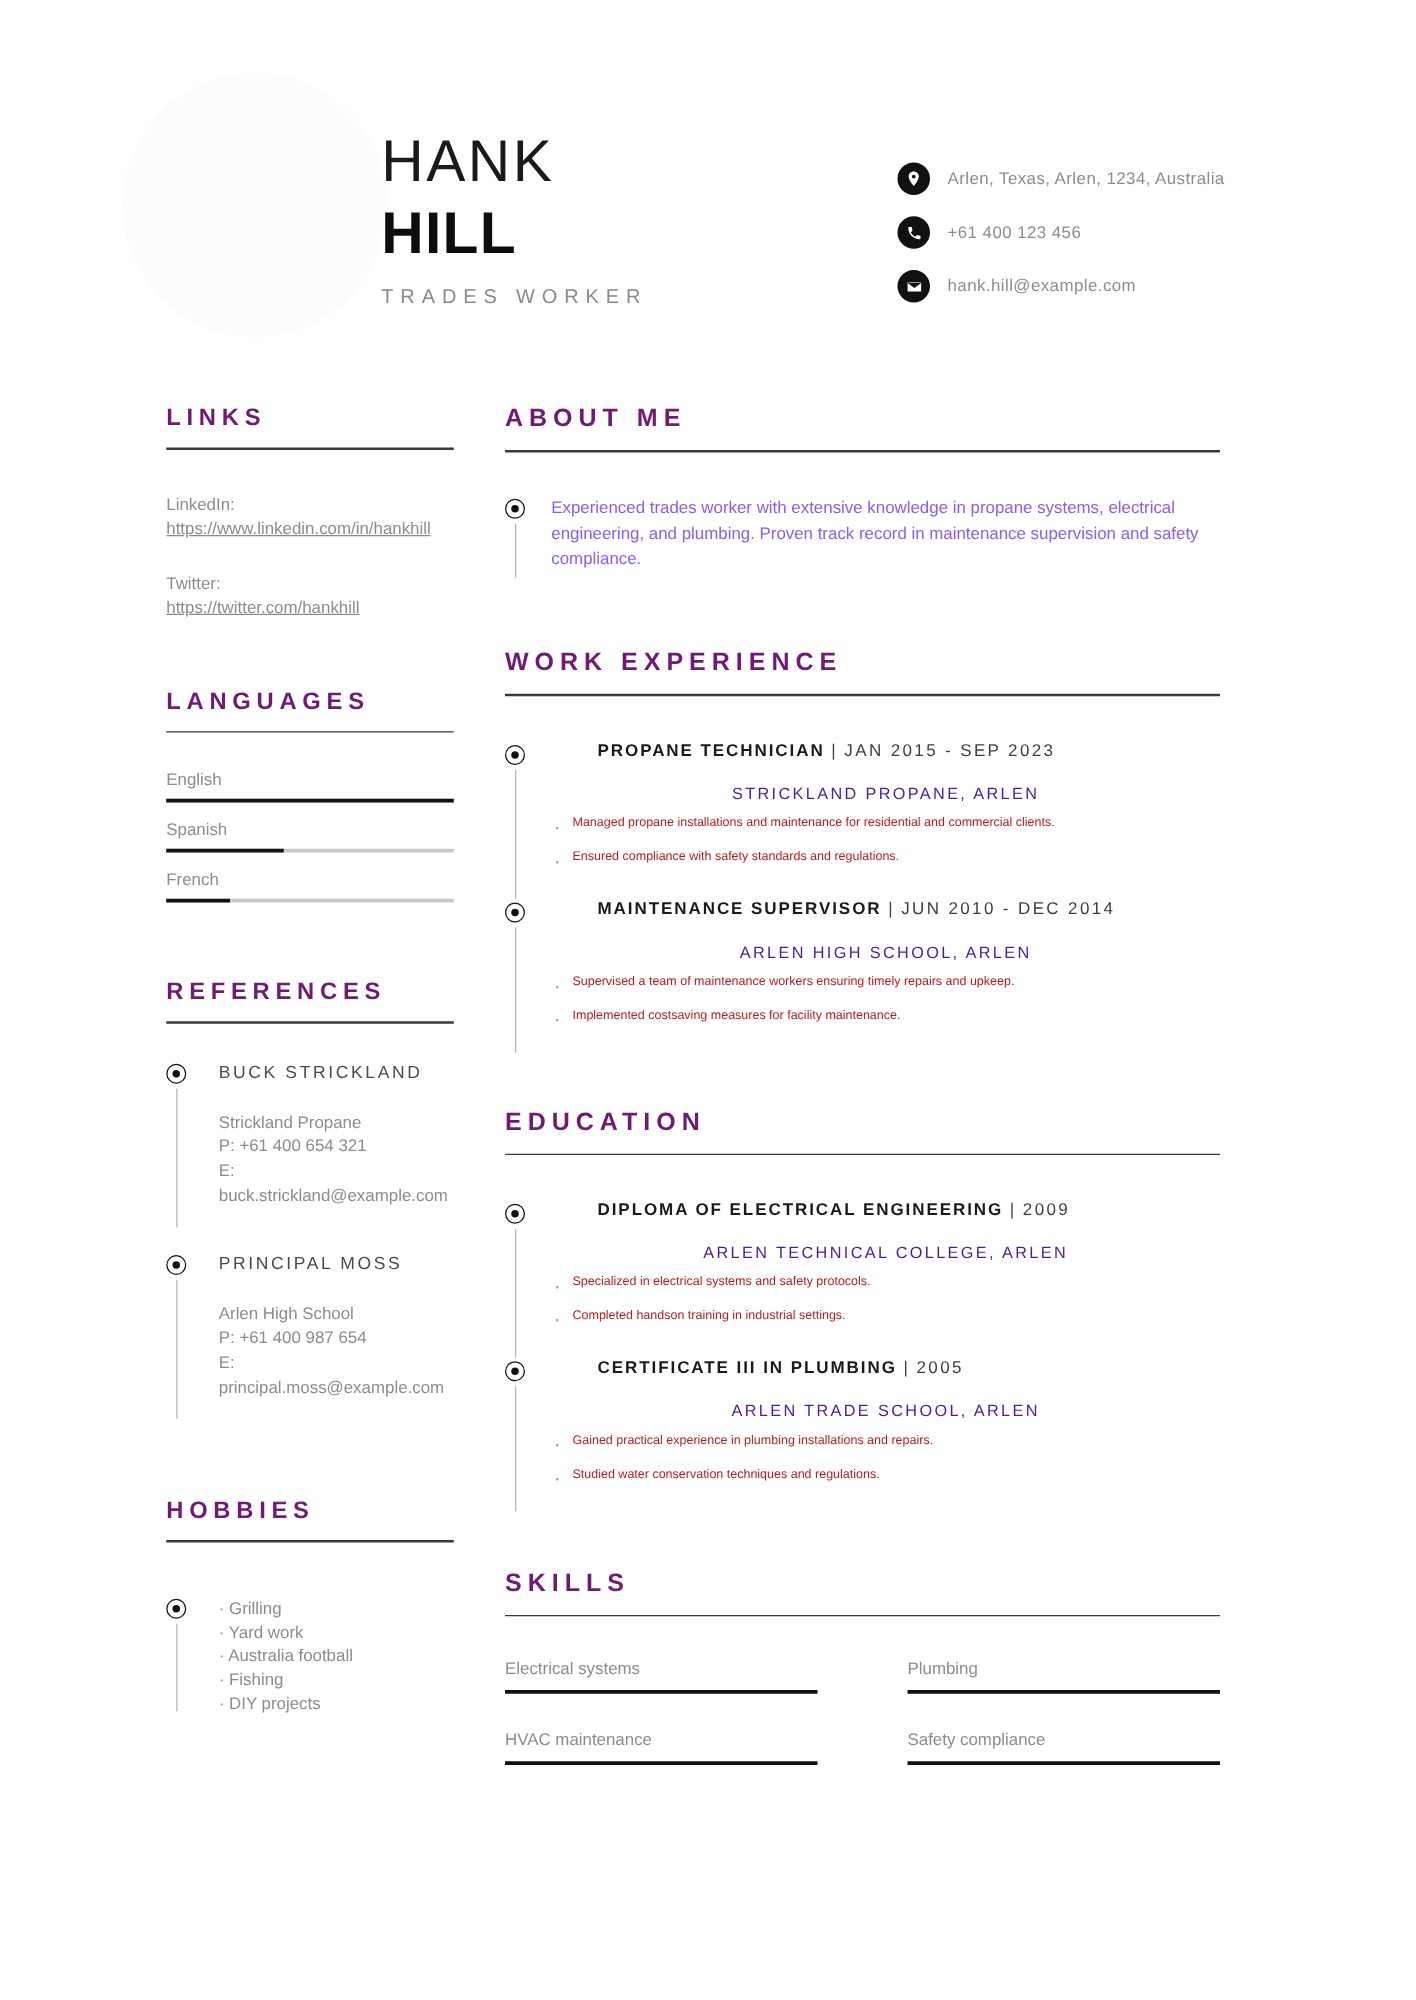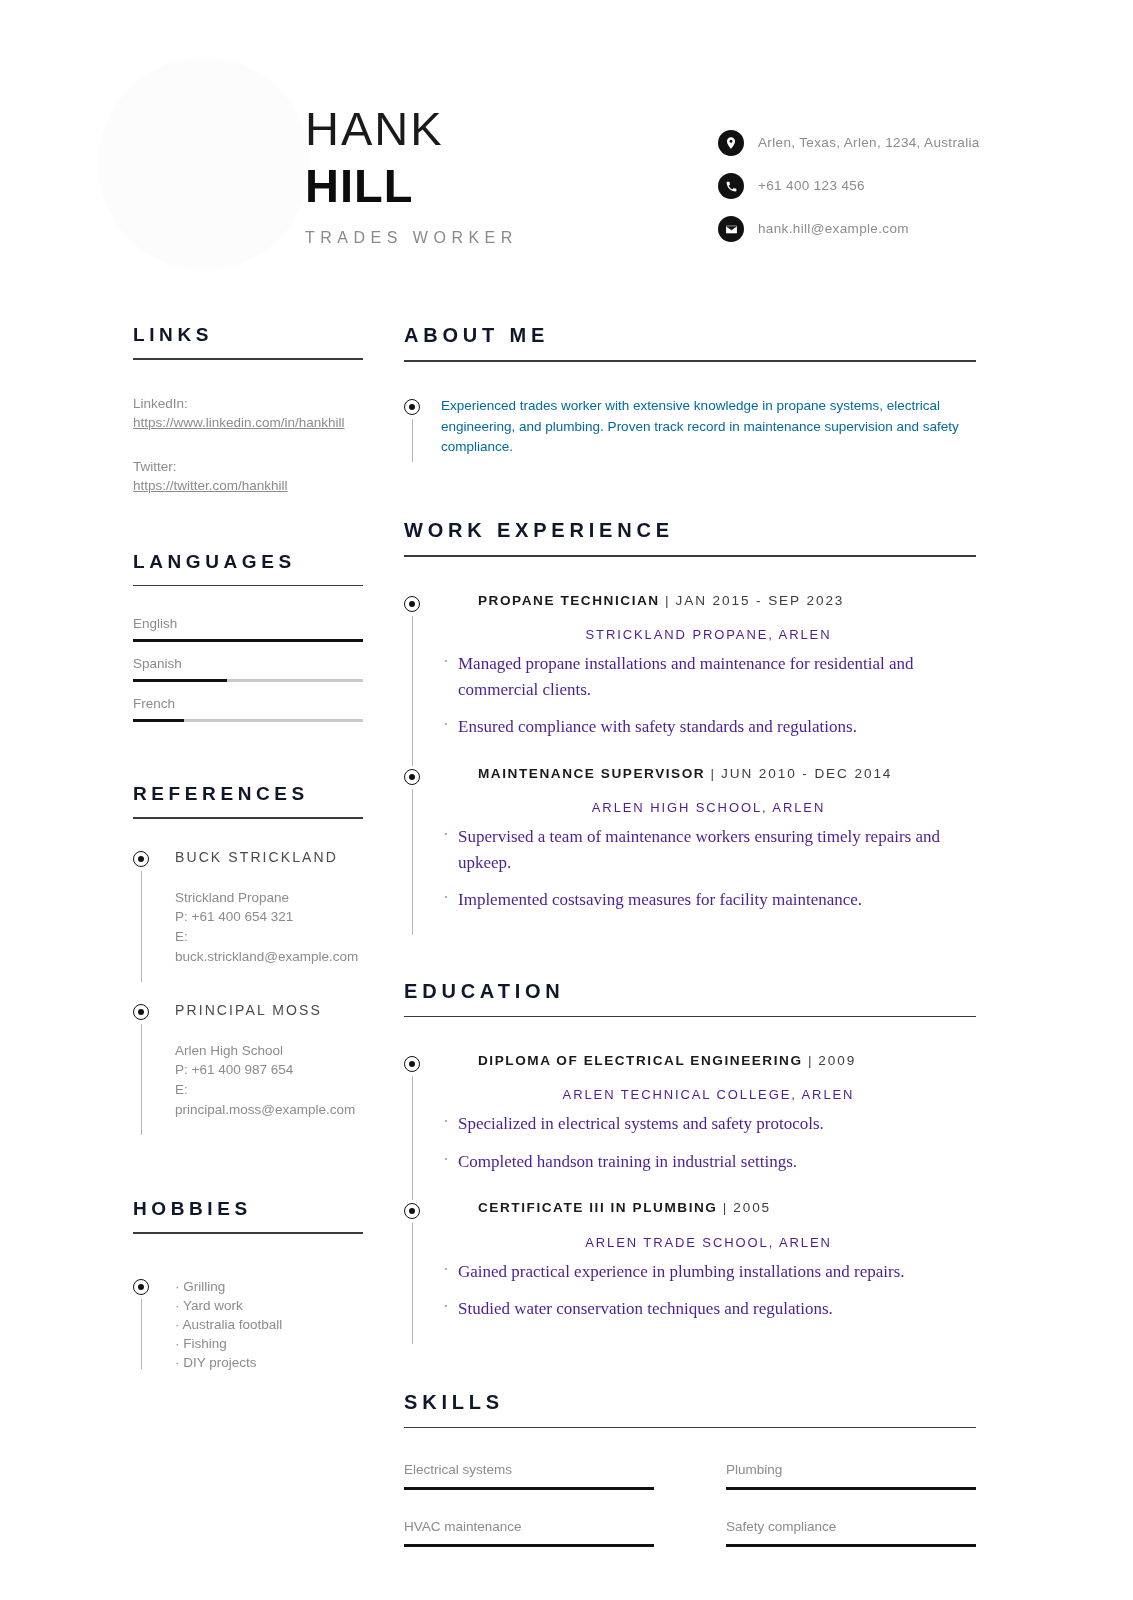--- a/index.html
+++ b/index.html
@@ -47,21 +47,21 @@
     font-size:13.5px; color:#8c8c8c; line-height:1.45;
     letter-spacing:.35px; padding-top:3px;
   }
 
   
   .sidebar { position:absolute; left:133px; top:325px; width:230px; }
   .main    { position:absolute; left:404px; top:325px; width:572px; }
 
   .sec-title {
     font-size:19px; font-weight:700; letter-spacing:4.6px;
-    color:#0f172a; line-height:1;
+    color:#701a75; line-height:1;
   }
   .sec-rule { height:1.6px; background:#3a3a3a; margin-top:14px; }
   .section { margin-bottom:0; }
 
   
   .links-body { margin-top:34px; }
   .link-item { margin-bottom:24px; }
   .link-label { font-size:13.5px; color:#8c8c8c; line-height:1.45; }
   .link-url {
     font-size:13.5px; color:#8c8c8c; line-height:1.45;
@@ -112,37 +112,37 @@
   .main .sec-title { font-size:20px; letter-spacing:4.8px; }
   .main .sec-rule { margin-top:15px; }
 
   .entry { position:relative; padding-left:37px; }
   .entry .bullet-ring { top:3px; }
   .entry .vline {
     position:absolute; left:7.5px; top:23px; bottom:0;
     width:1.3px; background:#b5b5b5;
   }
   .about-body { margin-top:34px; }
-  .about-text { font-size:13.5px; color:#0369a1; line-height:1.55; }
+  .about-text { font-size:13.5px; color:#8b5cf6; line-height:1.55; }
 
   .exp-body { margin-top:36px; }
   .entry-head {
     font-size:13.6px; font-weight:700; letter-spacing:1.55px;
     color:#1a1a1a; line-height:1.2;padding-left:37px;
   }
   .entry-head .sep { font-weight:400; color:#444; }
   .entry-head .date { font-weight:400; letter-spacing:1.9px; color:#3d3d3d; }
   .entry-org {
     font-size:13px; font-weight:400; letter-spacing:1.9px;
     color:#4c1d95; margin-top:18px; margin-bottom:9px;text-align:center;
   }
   .entry-bullets { list-style:none; }
   .entry-bullets li {
-    font-size:17px; color:#4c1d95; line-height:1.5;
-    position:relative; padding-left:17px; margin-bottom:12px;font-family:Liberation Serif, serif;
+    font-size:10px; color:#b91c1c; line-height:1.5;
+    position:relative; padding-left:17px; margin-bottom:12px;
   }
   .entry-bullets li::before {
     content:"\00B7"; position:absolute; left:2px; top:-2px;
     font-size:17px; color:#9a9a9a;
   }
 
   
   .skills-body {
     margin-top:34px; display:grid;
     grid-template-columns:1fr 1fr; column-gap:72px; row-gap:0;

